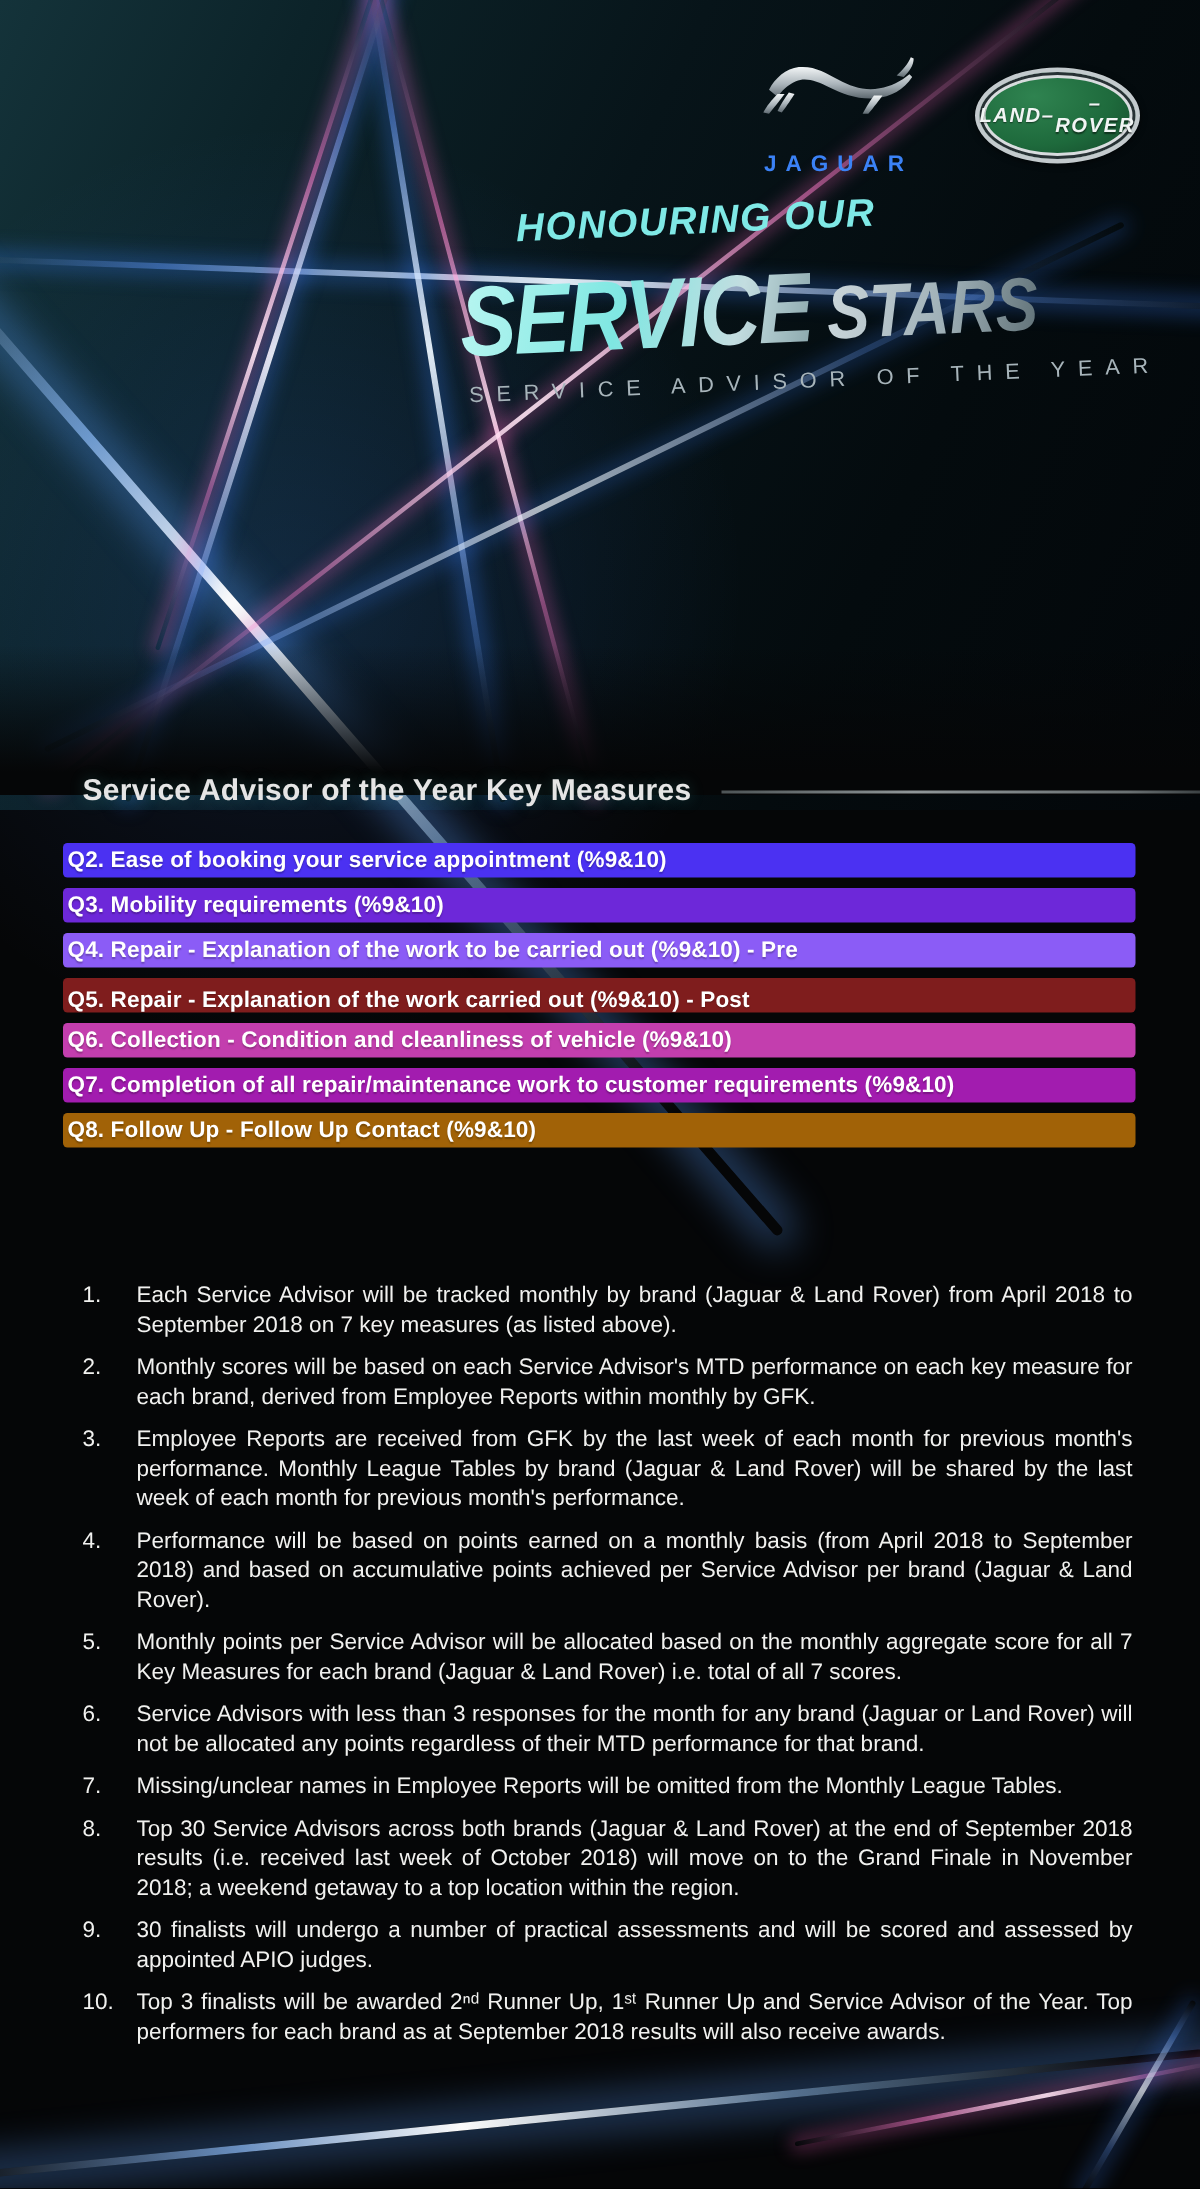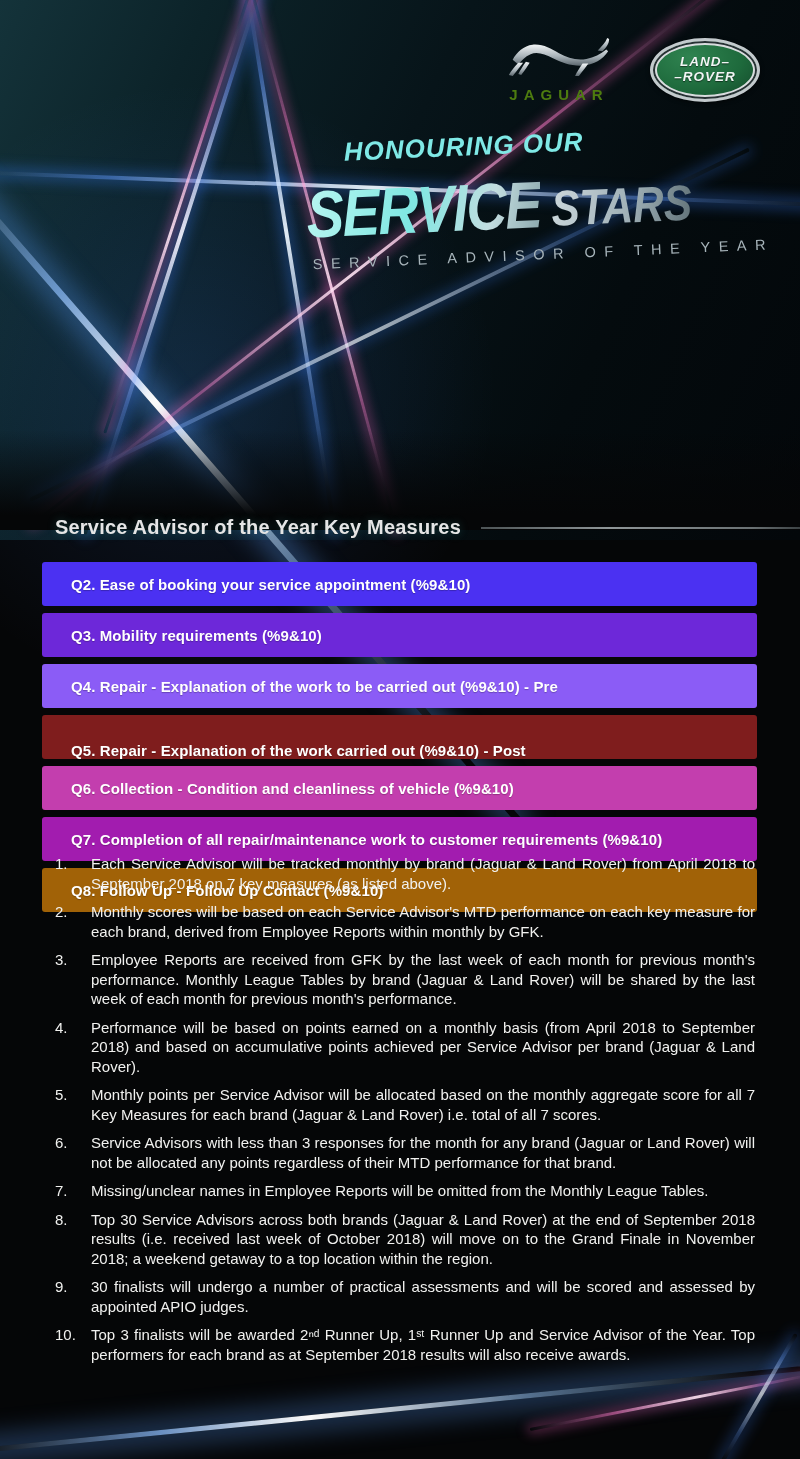--- a/index.html
+++ b/index.html
@@ -23,26 +23,26 @@
     background:linear-gradient(90deg,rgba(60,120,255,0) 0%,rgba(140,190,255,.75) 22%,rgba(255,255,255,.98) 38%,rgba(150,200,255,.55) 62%,rgba(60,120,255,0) 88%);
     box-shadow:0 0 28px 7px rgba(90,160,255,.45);}
   .b-pink{height:3px;
     background:linear-gradient(90deg,rgba(255,80,180,0) 0%,rgba(255,120,200,.6) 28%,rgba(255,225,242,.92) 55%,rgba(255,120,200,.5) 76%,rgba(255,80,180,0) 100%);
     box-shadow:0 0 12px 3px rgba(255,100,190,.35);}
   .b-faint{opacity:.75;}
 
   
   .logos{position:absolute;top:36px;right:40px;z-index:3;display:flex;align-items:center;gap:30px;}
   .jag{width:122px;text-align:center;}
-  .jag-word{font-size:15px;font-weight:700;letter-spacing:6px;color:#4d7c0f;margin-top:4px;}
+  .jag-word{font-size:15px;font-weight:700;letter-spacing:6px;color:#3b82f6;margin-top:18px;}
   .lr-oval{width:104px;height:58px;border-radius:50%;position:relative;
     background:radial-gradient(ellipse at 35% 28%,#2f8350 0%,#1e6a3c 55%,#124227 100%);
     border:3px solid #c3cacd;
     box-shadow:inset 0 0 0 2px #273134,inset 0 0 0 4px #d8dcde,0 1px 4px rgba(0,0,0,.6);
-    display:flex;flex-direction:column;align-items:center;justify-content:center;text-align:center;}
+    display:flex;flex-direction:row;align-items:center;justify-content:center;text-align:center;}
   .lr-oval span{display:block;color:#f1f5f4;font-weight:800;font-style:italic;font-size:13.5px;
     letter-spacing:1px;line-height:1.1;text-shadow:0 1px 1px rgba(0,0,0,.5);}
 
   
   .title-block{position:absolute;left:306px;top:128px;width:480px;z-index:3;transform:rotate(-2.5deg);}
   .kicker{margin-left:40px;font-style:italic;font-weight:800;font-size:26px;letter-spacing:1px;color:#7fe9e6;}
   .title-row{margin-top:16px;display:flex;align-items:flex-end;gap:12px;transform:scaleX(.85);transform-origin:0 100%;white-space:nowrap;}
   .t-main{font-style:italic;font-weight:900;font-size:66px;line-height:.9;letter-spacing:-2px;color:#9feeea;}
   .t-accent{font-style:italic;font-weight:700;font-size:50px;line-height:.9;letter-spacing:0;color:#aebcc2;padding-bottom:2px;}
   @supports (-webkit-background-clip:text){
@@ -58,21 +58,21 @@
   .sec-measures{top:516px;}
   .sec-scoring{top:830px;}
   .h-row{display:flex;align-items:center;padding-left:55px;}
   .h-row h2{margin:0;font-size:20px;font-weight:800;color:#e5e5e5;letter-spacing:.2px;
     text-shadow:0 0 10px rgba(80,220,215,.25);}
   .h-line{flex:1;height:2px;margin-left:20px;
     background:linear-gradient(90deg,#4d5456,#8f9698 40%,#6a7173 85%,#3c4244);}
 
   
   .bars{margin-top:23px;padding:0 43px 0 42px;display:flex;flex-direction:column;gap:7px;}
-  .bar{height:44px;border-radius:3px;display:flex;align-items:center;padding-left:29px;}
+  .bar{height:23px;border-radius:3px;display:flex;align-items:center;padding-left:3px;}
   .bar span{font-size:15px;font-weight:700;color:#ffffff;letter-spacing:.1px;text-shadow:0 1px 1px rgba(0,0,0,.25);}
 
   
   .list{margin-top:24px;padding:0 45px 0 55px;}
   .item{display:flex;margin-bottom:9px;color:#f1f1ef;font-size:15px;line-height:19.5px;}
   .item .num{flex:0 0 36px;font-weight:400;}
   .item p{margin:0;flex:1;text-align:justify;}
 </style>
 </head>
 <body>

